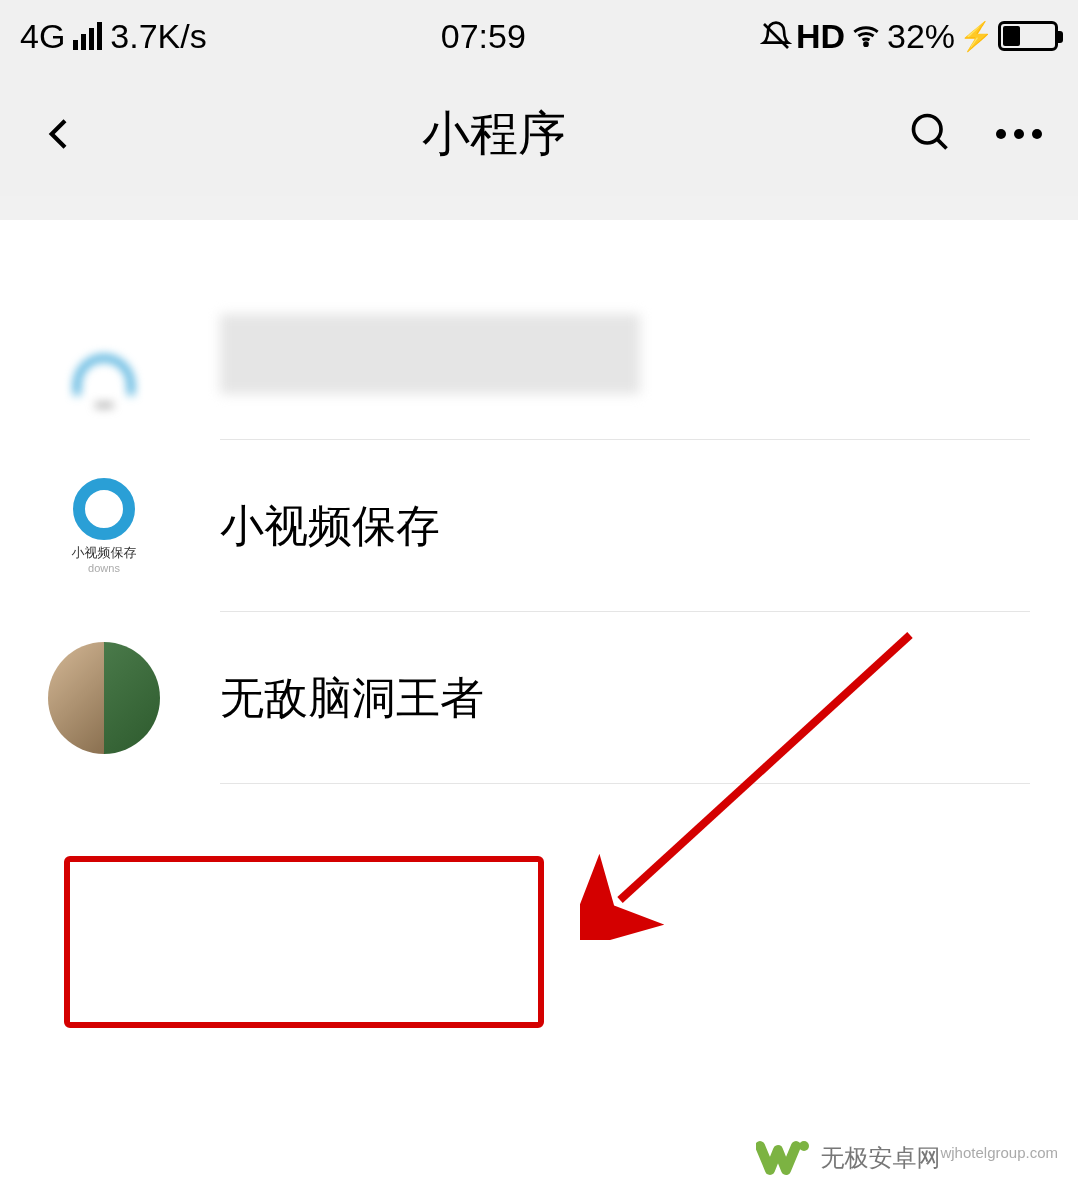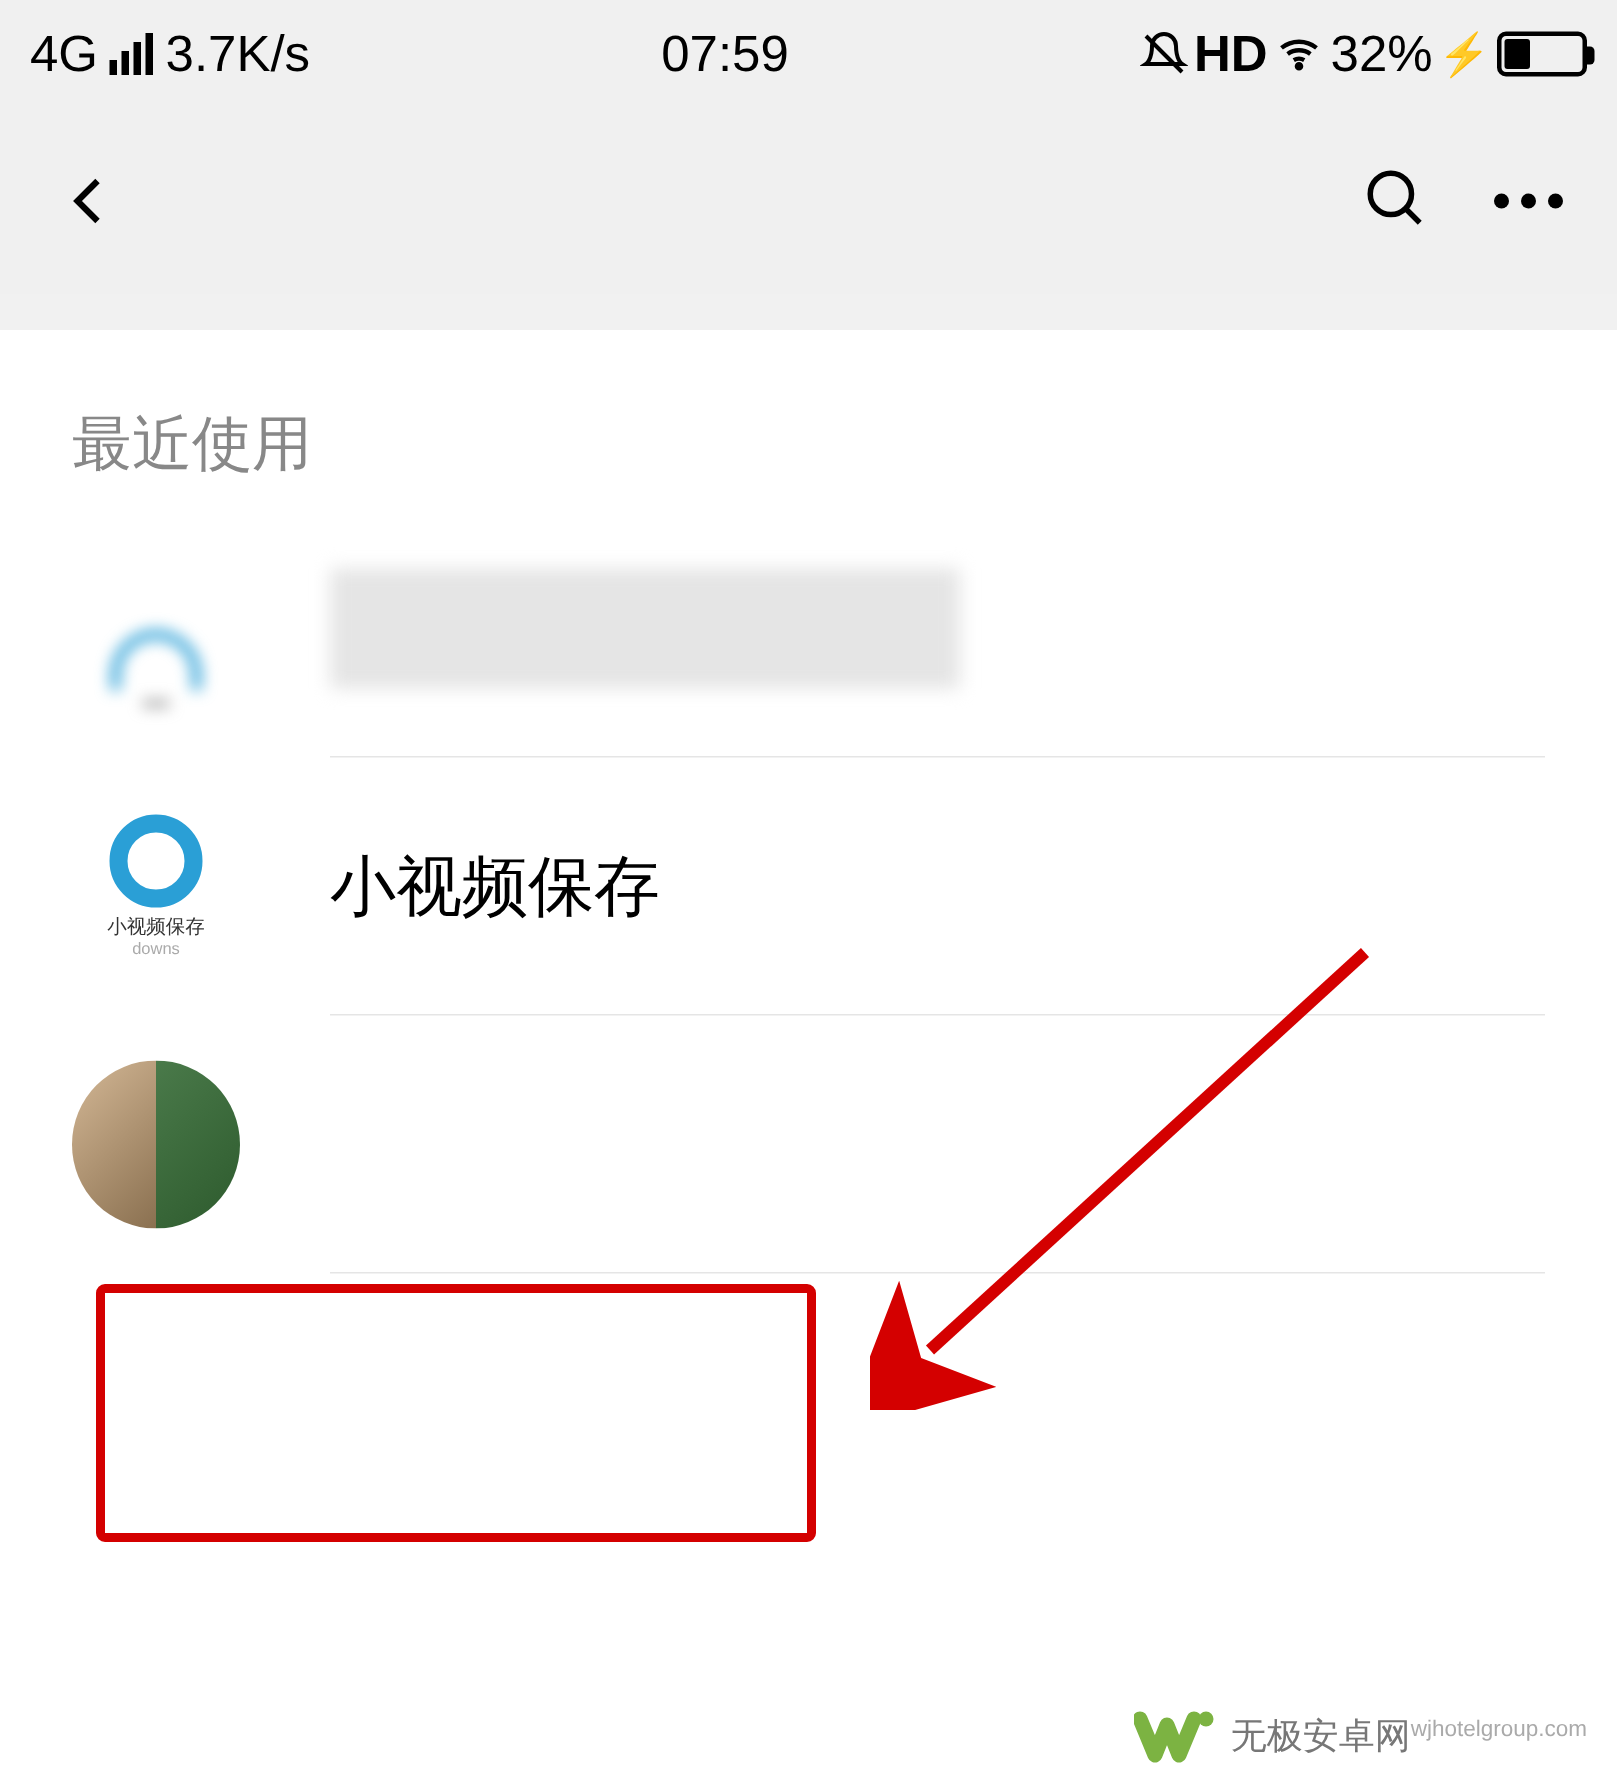--- a/index.html
+++ b/index.html
@@ -104,20 +104,21 @@
         </div>
     </div>
   </div>
 
   <div class="header">
     <div class="back-btn">
       <svg viewBox="0 0 24 24" width="40" height="40" fill="none" stroke="#000" stroke-width="2.5">
           <path d="M15 4l-8 8 8 8"></path>
         </svg>
     </div>
+    <div class="header-title">小程序</div>
     <div class="header-actions">
       <div class="search-btn">
         <svg viewBox="0 0 24 24" width="48" height="48" fill="none" stroke="#000" stroke-width="2">
             <circle cx="10.5" cy="10.5" r="7.5"></circle>
             <path d="M21 21l-5-5"></path>
           </svg>
       </div>
       <div class="more-btn">
         <div class="more-dots">
             <span></span>
@@ -127,21 +128,20 @@
       </div>
     </div>
   </div>
 
   <div class="menu-list">
   </div>
 
   <div class="gap"></div>
 
   <div class="recent-section">
-    <div class="section-title">最近使用</div>
 
     <div class="app-row">
       <div class="app-icon blur-icon">
         <div class="top-arc"></div>
         <div class="bot-text">■■■</div>
       </div>
       <div class="blur-box"></div>
     </div>
 
     <div class="app-row">
@@ -153,20 +153,21 @@
       <div class="app-label">小视频保存</div>
     </div>
 
     <div class="app-row" style="border:none;">
       <div class="app-icon">
         <div class="avatar3">
             <div class="half-l"></div>
             <div class="half-r"></div>
           </div>
       </div>
+      <div class="app-label" style="white-space:nowrap;overflow:hidden;">无敌脑洞王者</div>
     </div>
   </div>
 
   <div class="highlight-frame"></div>
 
   <svg class="arrow-svg" viewBox="0 0 360 320">
     <defs>
       <marker id="arrowhead" markerWidth="12" markerHeight="12" refX="2" refY="6" orient="auto">
         <path d="M0,0 L12,6 L0,12 L3,6 Z" fill="#d40000"></path>
       </marker>

